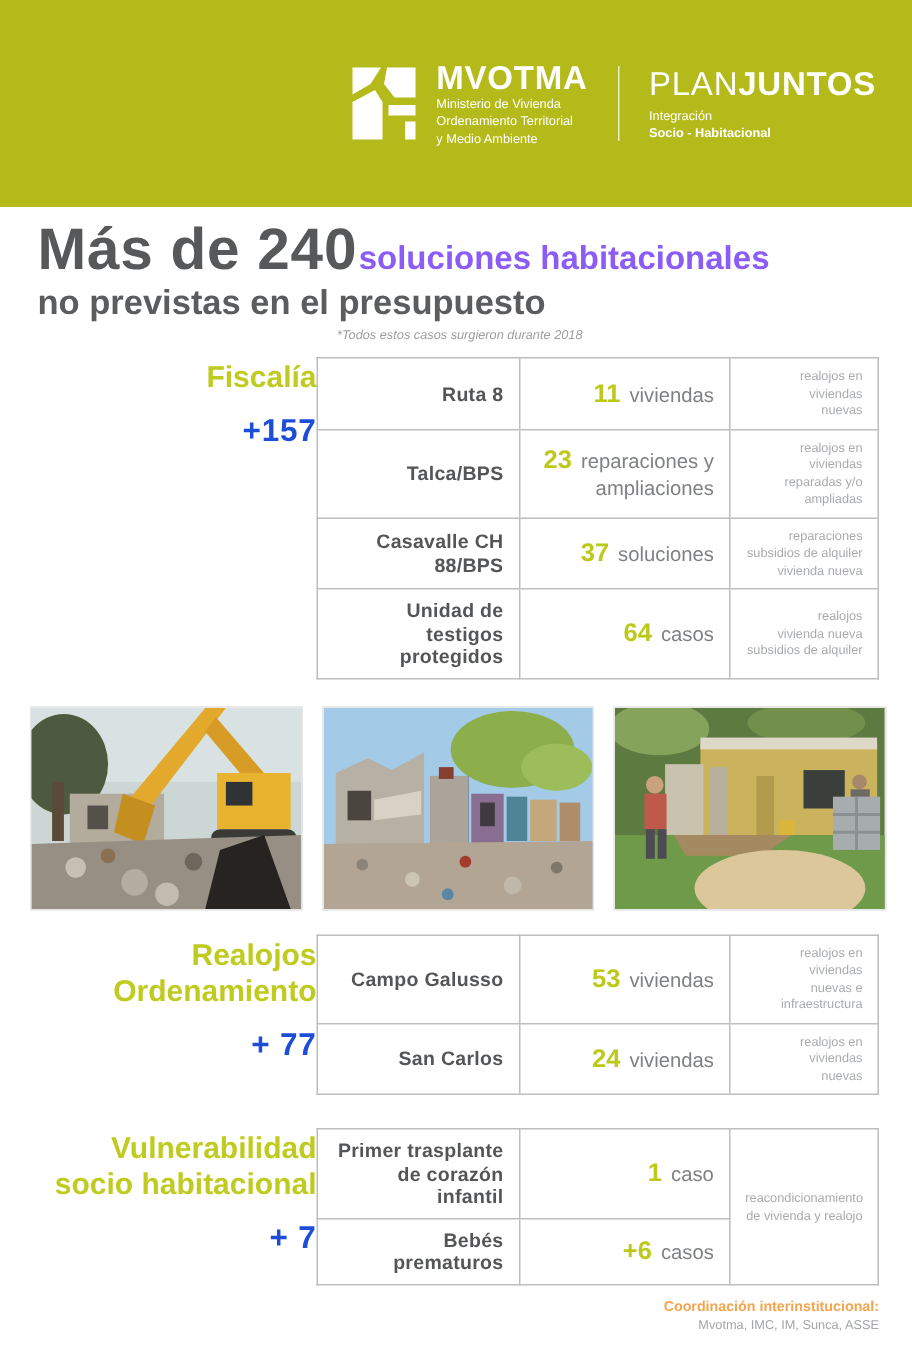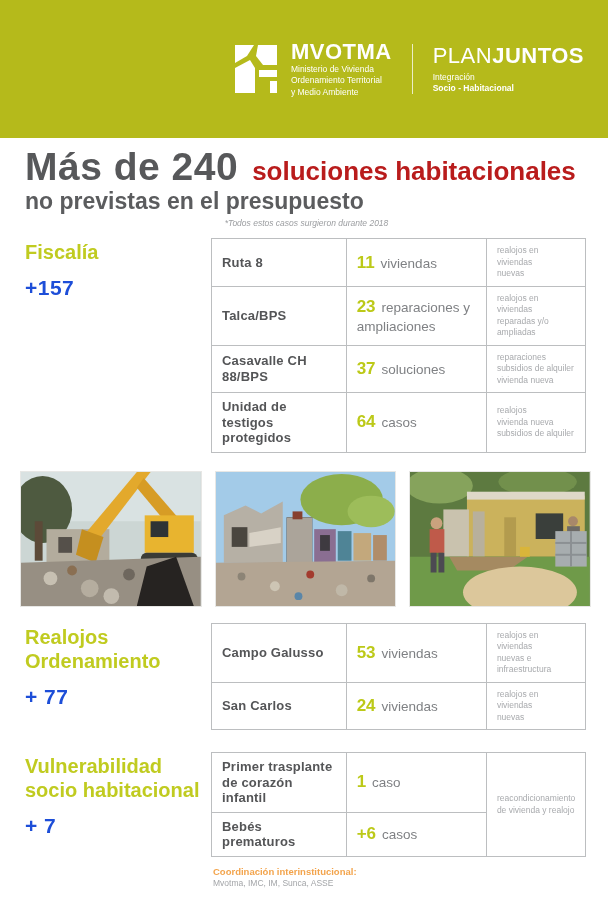--- a/index.html
+++ b/index.html
@@ -16,26 +16,26 @@
   .prog-name{color:#fff;font-size:22px;line-height:1;letter-spacing:.5px;}
   .prog-name .light{font-weight:400;}
   .prog-name .bold{font-weight:700;}
   .prog-sub1{color:#fff;font-size:8.5px;margin-top:5px;line-height:1.25;}
   .prog-sub2{color:#fff;font-size:8.5px;font-weight:700;line-height:1.25;}
 
   
   .titleblock{padding:9px 20px 0 25px;}
   .headline{margin:0;line-height:1;}
   .headline .big{font-size:39px;font-weight:700;color:#57585a;letter-spacing:.5px;}
-  .headline .rest{font-size:26px;font-weight:600;color:#b91c1c;margin-left:14px;}
+  .headline .rest{font-size:22px;font-weight:600;color:#8b5cf6;margin-left:1px;}
   .headline2{font-size:23px;font-weight:600;color:#5b5c5e;margin-top:3px;line-height:1.1;}
   .footnote{font-size:8.5px;font-style:italic;color:#9b9da0;margin-top:4px;text-align:center;}
 
   
-  .section{display:flex;padding:0 22px 0 25px;box-sizing:border-box;}
+  .section{display:flex;padding:0 22px 0 25px;box-sizing:border-box;text-align:right;}
   .leftcol{width:186px;flex-shrink:0;padding-top:2px;box-sizing:border-box;}
   .sec-title{font-size:20px;font-weight:700;color:#c0cb20;line-height:1.2;}
   .sec-count{font-size:21px;font-weight:700;color:#1d4ed8;margin-top:12px;letter-spacing:.5px;}
   .tablewrap{flex:1;}
 
   table.data{width:100%;border-collapse:collapse;table-layout:fixed;}
   table.data td{border:1px solid #bcbec0;padding:6px 10px;vertical-align:middle;box-sizing:border-box;}
   td.lbl{width:36%;font-size:13px;font-weight:700;color:#545557;line-height:1.2;letter-spacing:.2px;}
   td.val{width:37.5%;}
   td.note{width:26.5%;font-size:8.5px;color:#a8aaad;line-height:1.35;}

